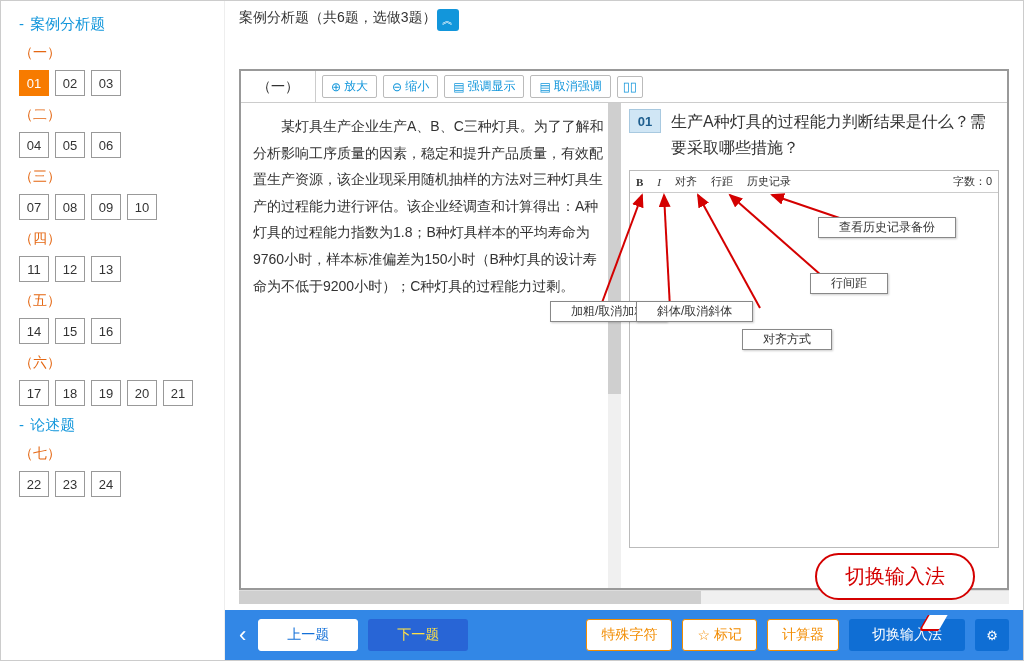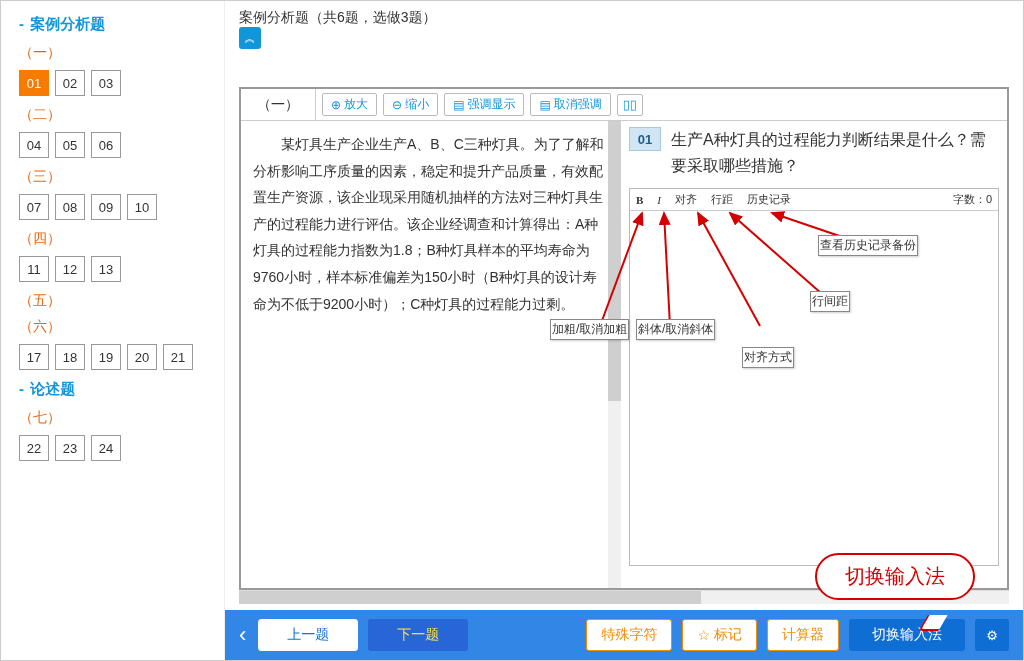--- a/index.html
+++ b/index.html
@@ -1,32 +1,32 @@
 <!DOCTYPE html>
 <html><head>
 <meta charset="utf-8">
 <style>
 * { box-sizing: border-box; margin: 0; padding: 0; }
 body { font-family: "Microsoft YaHei", Arial, sans-serif; font-size: 13px; color: #333; background: #fff; }
 .app { display: flex; width: 1024px; height: 661px; border: 1px solid #ccc; }
 
 
 .sidebar { width: 224px; padding: 14px 0 0 18px; border-right: 1px solid #eee; }
-.section-title { color: #1296db; font-size: 15px; font-weight: bold; margin-bottom: 10px; }
+.section-title { color: #1296db; font-size: 15px; font-weight: normal; margin-bottom: 10px; }
 .dash { color: #1296db; margin-right: 2px; }
 .sub-label { color: #e46713; font-size: 14px; margin: 6px 0 8px 0; }
 .num-row { display: flex; gap: 6px; margin-bottom: 10px; }
 .num-box { width: 30px; height: 26px; border: 1px solid #999; display: flex; align-items: center; justify-content: center; font-size: 13px; cursor: pointer; background: #fff; }
 .num-box.active { background: #f77b00; color: #fff; border-color: #f77b00; }
 
 
 .main { flex: 1; display: flex; flex-direction: column; position: relative; }
 
 
-.header { padding: 8px 14px 0 14px; font-size: 14px; display: flex; justify-content: flex-start; align-items: flex-start; flex-direction: column; }
+.header { padding: 8px 14px 0 14px; font-size: 14px; display: flex; justify-content: flex-start; align-items: flex-start; }
 .collapse-btn { width: 22px; height: 22px; background: #1296db; color: #fff; border-radius: 3px; display: flex; align-items: center; justify-content: center; font-size: 11px; cursor: pointer; }
 
 
 .content-wrap { margin: 38px 14px 0 14px; border: 2px solid #999; flex: 1; display: flex; flex-direction: column; overflow: hidden; }
 .toolbar { display: flex; align-items: center; height: 32px; border-bottom: 1px solid #ccc; background: #fff; }
 .tb-label { padding: 0 16px; font-size: 14px; border-right: 1px solid #ccc; height: 100%; display: flex; align-items: center; }
 .tb-btn { display: flex; align-items: center; gap: 3px; padding: 2px 8px; margin-left: 6px; border: 1px solid #bbb; border-radius: 2px; font-size: 12px; cursor: pointer; background: #fff; color: #1296db; }
 .tb-btn.blue-text { color: #1296db; }
 .tb-btn .ico { font-size: 12px; }
 .tb-icon-only { margin-left: 6px; width: 26px; height: 22px; border: 1px solid #bbb; border-radius: 2px; display: flex; align-items: center; justify-content: center; color: #1296db; cursor: pointer; }
@@ -44,21 +44,21 @@
 .q-text { font-size: 16px; line-height: 1.6; flex: 1; }
 
 
 .editor-box { margin-top: 10px; border: 1px solid #bbb; height: 378px; position: relative; background: #fff; }
 .editor-tb { height: 22px; border-bottom: 1px solid #ccc; display: flex; align-items: center; padding: 0 6px; font-size: 11px; color: #333; }
 .editor-tb .etb { margin-right: 14px; cursor: pointer; }
 .editor-tb .etb.bold { font-weight: bold; font-family:"Times New Roman",serif; }
 .editor-tb .etb.italic { font-style: italic; font-family:"Times New Roman",serif; }
 .editor-tb .wc { margin-left: auto; font-size: 11px; color: #333; }
 .editor-area { position: absolute; top: 22px; left: 0; right: 0; bottom: 0; }
-.anno-label { position: absolute; background: #fff; border: 1px solid #888; padding: 1px 1px; font-size: 12px; white-space: nowrap; box-shadow: 1px 1px 2px rgba(0,0,0,.2); }
+.anno-label { position: absolute; background: #fff; border: 1px solid #888; padding: 1px 20px; font-size: 12px; white-space: nowrap; box-shadow: 1px 1px 2px rgba(0,0,0,.2); }
 .arrow-svg { position: absolute; top:0; left:0; width:100%; height:100%; overflow: visible; }
 
 
 .bottom-bar { height: 50px; background: #3287e6; display: flex; align-items: center; padding: 0 14px; gap: 10px; }
 .bb-chevron { color: #fff; font-size: 22px; cursor: pointer; margin-right: 2px; }
 .bb-btn { height: 32px; padding: 8px 28px; border-radius: 3px; font-size: 14px; display: flex; align-items: center; justify-content: center; cursor: pointer; border: 1px solid transparent; }
 .bb-white { background: #fff; color: #1370d8; border-color: #fff; }
 .bb-blue { background: #2865d6; color: #fde047; }
 .bb-orange-o { background: #fff; color: #f28c00; border: 1px solid #f28c00; padding: 0 14px; }
 .bb-orange-o .star { margin-right: 4px; }
@@ -115,20 +115,25 @@
       <div class="sub-label">（四）</div>
       <div class="num-row">
         <div class="num-box">11</div>
         <div class="num-box">12</div>
         <div class="num-box">13</div>
       </div>
     </div>
 
     <div>
       <div class="sub-label">（五）</div>
+      <div class="num-row">
+        <div class="num-box">14</div>
+        <div class="num-box">15</div>
+        <div class="num-box">16</div>
+      </div>
     </div>
 
     <div>
       <div class="sub-label">（六）</div>
       <div class="num-row">
         <div class="num-box">17</div>
         <div class="num-box">18</div>
         <div class="num-box">19</div>
         <div class="num-box">20</div>
         <div class="num-box">21</div>

